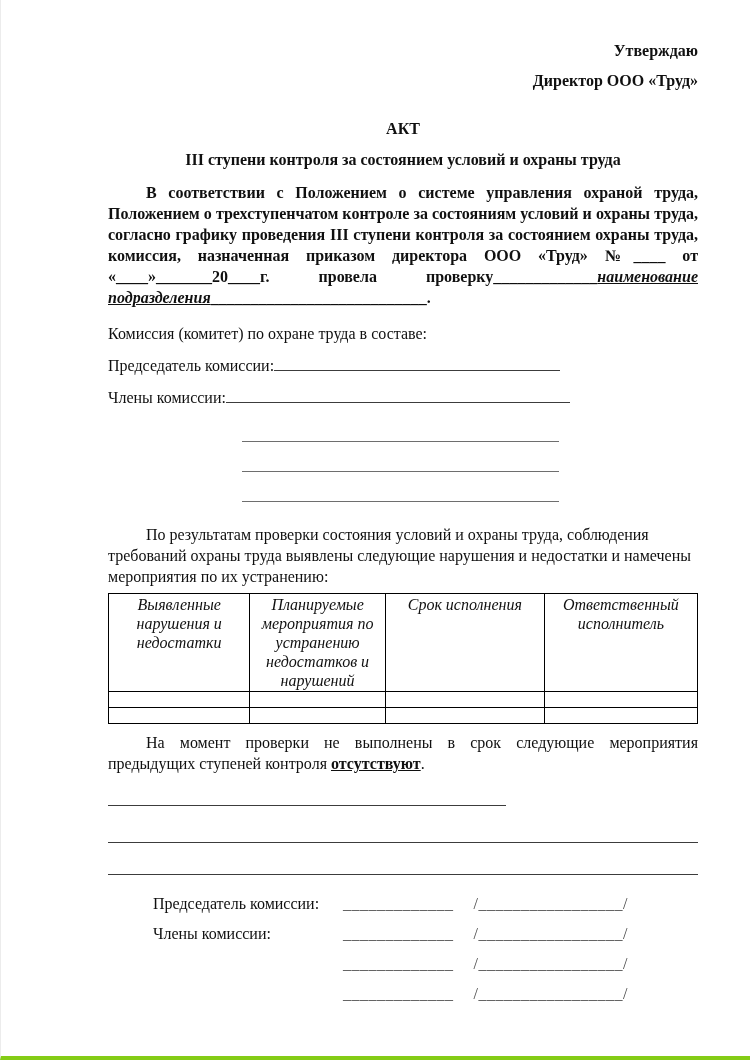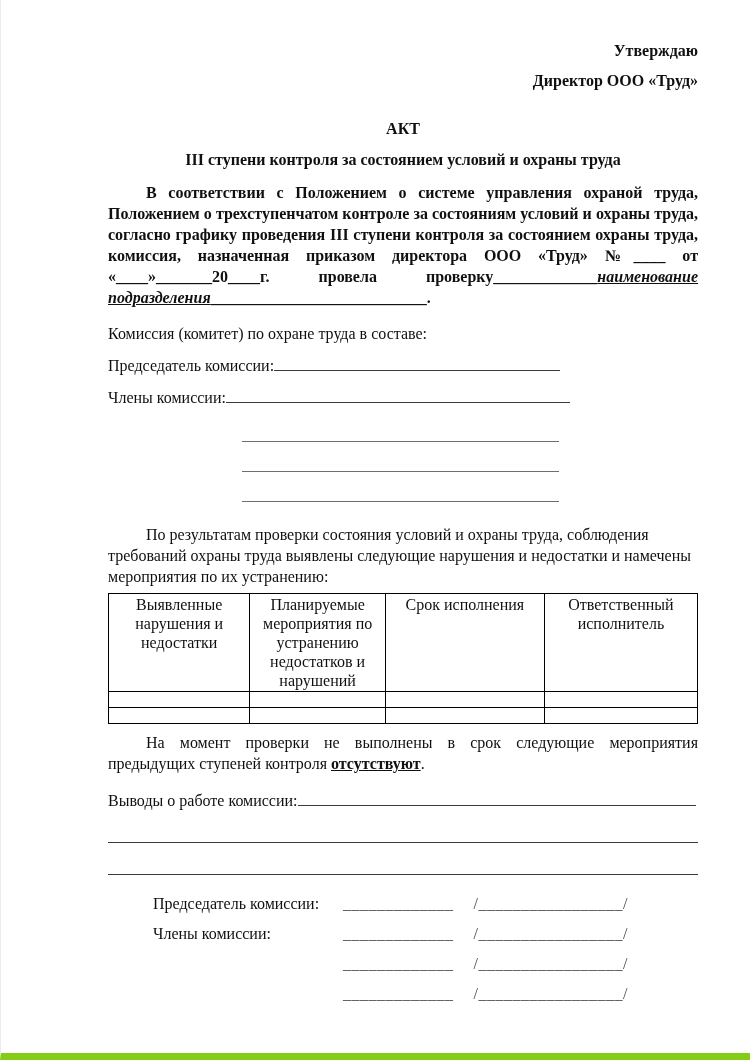--- a/index.html
+++ b/index.html
@@ -4,39 +4,39 @@
 <style>
   html,body { margin:0; padding:0; background:#fff; }
   body {
     width:750px; height:1060px;
     font-family:"Liberation Serif", serif;
     font-size:16px; color:#101010;
   }
   .page {
     box-sizing:border-box; width:750px; height:1060px;
     padding:36px 52px 10px 107px;
-    border-left:1px solid #ececec; border-bottom:7px solid #84cc16;
+    border-left:1px solid #ececec; border-bottom:4px solid #84cc16;
     overflow:hidden;
   }
   .approval { text-align:right; font-weight:bold; line-height:30px; }
   .doc-title { text-align:center; font-weight:bold; margin-top:22px; line-height:21px; }
   .doc-subtitle { text-align:center; font-weight:bold; margin-top:10px; line-height:21px; }
   .para { line-height:21px; margin:0; }
   .intro { margin-top:12px; text-align:justify; text-indent:38px;font-weight:bold; }
   .unit-ph { font-style:italic; text-decoration:underline; }
   .committee-heading { margin-top:15px; line-height:21px; }
   .labeled-line { margin-top:11px; line-height:21px; white-space:nowrap; }
   .fill { display:inline-block; border-bottom:1px solid #3c3c3c; height:14px; vertical-align:baseline; }
   .fill-chair { width:286px; }
   .fill-members { width:344px; }
   .fill-concl { width:398px; }
   .member-line { margin-left:134px; width:317px; height:29px; border-bottom:1px solid #6e6e6e; }
   .member-lines { margin-top:4px; }
   .results { margin-top:22px; text-align:left; text-indent:38px; }
-  table.viol { width:100%; border-collapse:collapse; margin-top:6px; }
+  table.viol { width:100%; border-collapse:collapse; margin-top:6px;font-style:italic; }
   table.viol td {
     border:1px solid #000; text-align:center; vertical-align:top;
     padding:1px 6px; line-height:19px;
   }
   table.viol tr.empty td { height:15px; padding:0; }
   .pending { margin-top:8px; text-align:justify; text-indent:38px; }
   .status { font-weight:bold; text-decoration:underline; }
   .concl-row { margin-top:16px; line-height:21px; white-space:nowrap; }
   .rule-line { height:31px; border-bottom:1px solid #3c3c3c; }
   .sign-block { margin-top:20px; }
@@ -97,21 +97,21 @@
         <td></td>
         <td></td>
         <td></td>
       </tr>
     </tbody>
   </table>
 
   <p class="para pending"><span>На момент проверки не выполнены в срок следующие мероприятия предыдущих ступеней контроля </span><span class="status">отсутствуют</span><span>.</span></p>
 
   <div class="concl-row">
-    <span>Выводы о работе комиссии:</span><span class="fill fill-concl"></span>
+    <span class="fill fill-concl"></span>
   </div>
   <div class="rule-line"></div>
   <div class="rule-line"></div>
 
   <div class="sign-block">
     <div class="sig-row">
       <div class="sig-label">Председатель комиссии:</div>
       <div class="sig-lines"><span>_____________</span><span class="sig-name">/_________________/</span></div>
     </div>
     <div class="sig-row">

